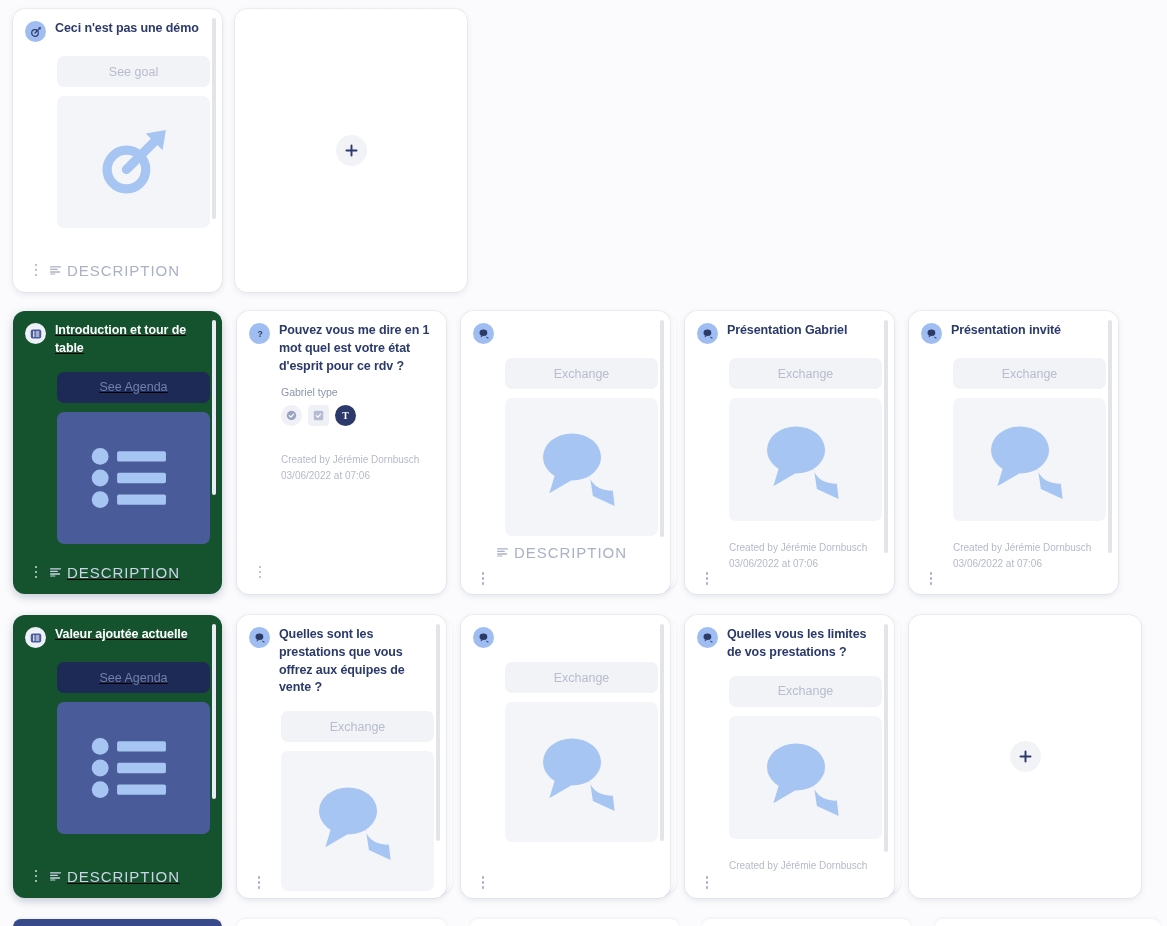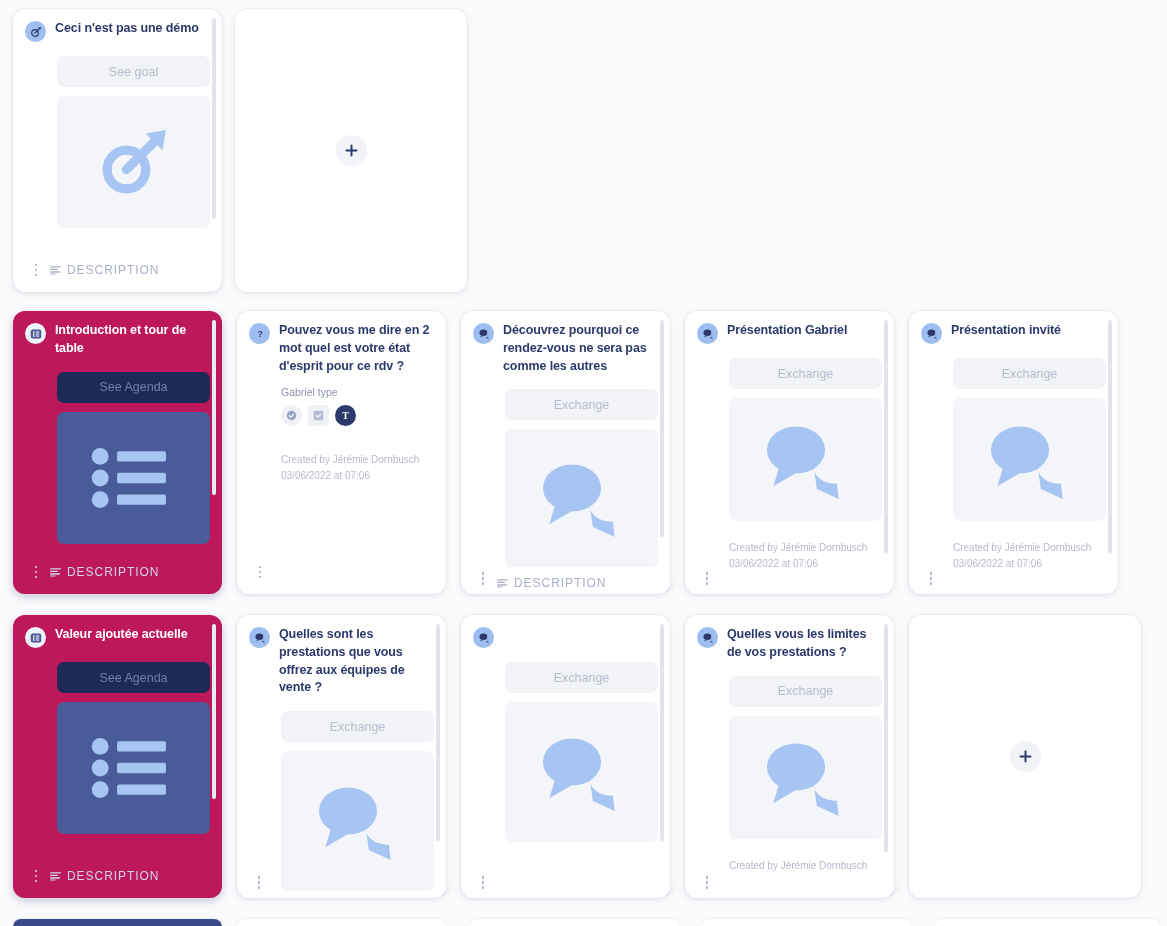--- a/index.html
+++ b/index.html
@@ -39,22 +39,23 @@
   .card{
     position:absolute;inset:0;
     background:#ffffff;
     border-radius:12px;
     box-shadow:0 2px 6px rgba(60,70,110,.12), 0 0 0 .5px rgba(200,205,225,.45);
     overflow:hidden;
     display:flex;flex-direction:column;
     box-sizing:border-box;
   }
   .card.dark{
-    background:#be185d;
+    background:#14532d;
     box-shadow:0 3px 8px rgba(40,50,95,.25);
+    text-decoration:underline;
   }
   .card.empty{
     align-items:center;justify-content:center;
     box-shadow:0 2px 6px rgba(60,70,110,.10), 0 0 0 .5px rgba(205,210,228,.5);
   }
 
   .card-body{
     flex:1 1 auto;
     padding:11px 12px 0 12px;
     overflow:hidden;
@@ -126,21 +127,21 @@
   .kebab{
     width:20px;flex:0 0 auto;
     display:flex;flex-direction:column;align-items:center;gap:2.5px;
     cursor:pointer;padding-left:1px;
   }
   .kebab i{width:2.6px;height:2.6px;border-radius:50%;background:#a9afc4;display:block;}
   .dark .kebab i{background:#cfd6ea;}
   .desc{
     display:flex;align-items:center;gap:6px;margin-left:4px;
   }
-  .desc-txt{font-size:12px;letter-spacing:.95px;color:#aab0c6;font-weight:400;}
+  .desc-txt{font-size:15px;letter-spacing:.95px;color:#aab0c6;font-weight:400;}
   .dark .desc-txt{color:#cdd4ea;}
 
   
   .kebab-float{
     position:absolute;left:12px;bottom:9px;z-index:4;
     width:20px;display:flex;flex-direction:column;align-items:center;gap:2.5px;
     cursor:pointer;
   }
   .kebab-float i{width:2.6px;height:2.6px;border-radius:50%;background:#a9afc4;display:block;}
 
@@ -288,21 +289,21 @@
 
     <div class="slot" style="margin-left:15px">
       <div class="card">
         <div class="card-body">
           <div class="card-head">
             <span class="badge">
               <svg width="12" height="12" viewBox="0 0 14 14">
                 <text x="7" y="10.4" text-anchor="middle" font-size="10" font-weight="700" font-family="Liberation Sans, sans-serif" fill="#2b3a6b">?</text>
               </svg>
             </span>
-            <div class="card-title">Pouvez vous me dire en 2 mot quel est votre état d'esprit pour ce rdv ?</div>
+            <div class="card-title">Pouvez vous me dire en 1 mot quel est votre état d'esprit pour ce rdv ?</div>
           </div>
           <div class="qtype-label">Gabriel type</div>
           <div class="qtype-row">
             <span class="qtype">
               <svg width="11" height="11" viewBox="0 0 14 14">
                 <circle cx="7" cy="7" r="6" fill="#9aa3c4"></circle>
                 <path d="M4.2 7.1 L6.2 9.1 L9.8 5.2" stroke="#fff" stroke-width="1.5" fill="none" stroke-linecap="round" stroke-linejoin="round"></path>
               </svg>
             </span>
             <span class="qtype sq">
@@ -344,21 +345,20 @@
           </div>
         <div class="card-body">
           <div class="card-head">
             <span class="badge">
               <svg width="12" height="12" viewBox="0 0 16 16">
                 <ellipse cx="7.2" cy="6.4" rx="5.2" ry="4.4" fill="#2b3a6b"></ellipse>
                 <path d="M4.2 9.6 L3.4 12.6 L6.6 10.6 Z" fill="#2b3a6b"></path>
                 <path d="M9.4 9.1 A3.6 3 0 0 0 13.6 12.2 L14.2 14.2 L11.6 13.2 Z" fill="#2b3a6b"></path>
               </svg>
             </span>
-            <div class="card-title">Découvrez pourquoi ce rendez-vous ne sera pas comme les autres</div>
           </div>
           <div class="action-btn">Exchange</div>
           <div class="illus" style="height:138px">
             <svg width="92" height="78" viewBox="0 0 100 86">
               <ellipse cx="39" cy="32" rx="32" ry="26" fill="#a7c5f2"></ellipse>
               <path d="M20 52 L14 72 L38 58 Z" fill="#a7c5f2"></path>
               <path d="M58 48 A24 19 0 0 0 84 69 L86 86 L62 75 Z" fill="#a7c5f2"></path>
             </svg>
           </div>
           <div class="card-foot" style="padding:0;margin-top:6px;height:20px">

